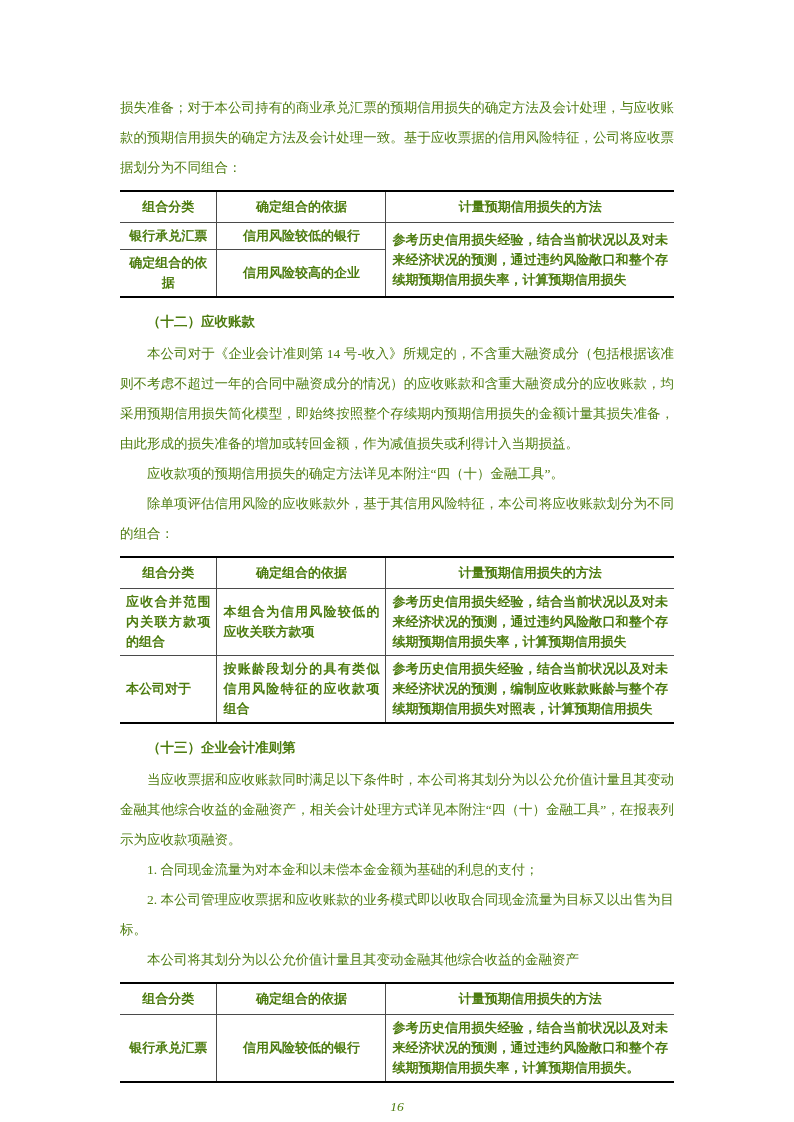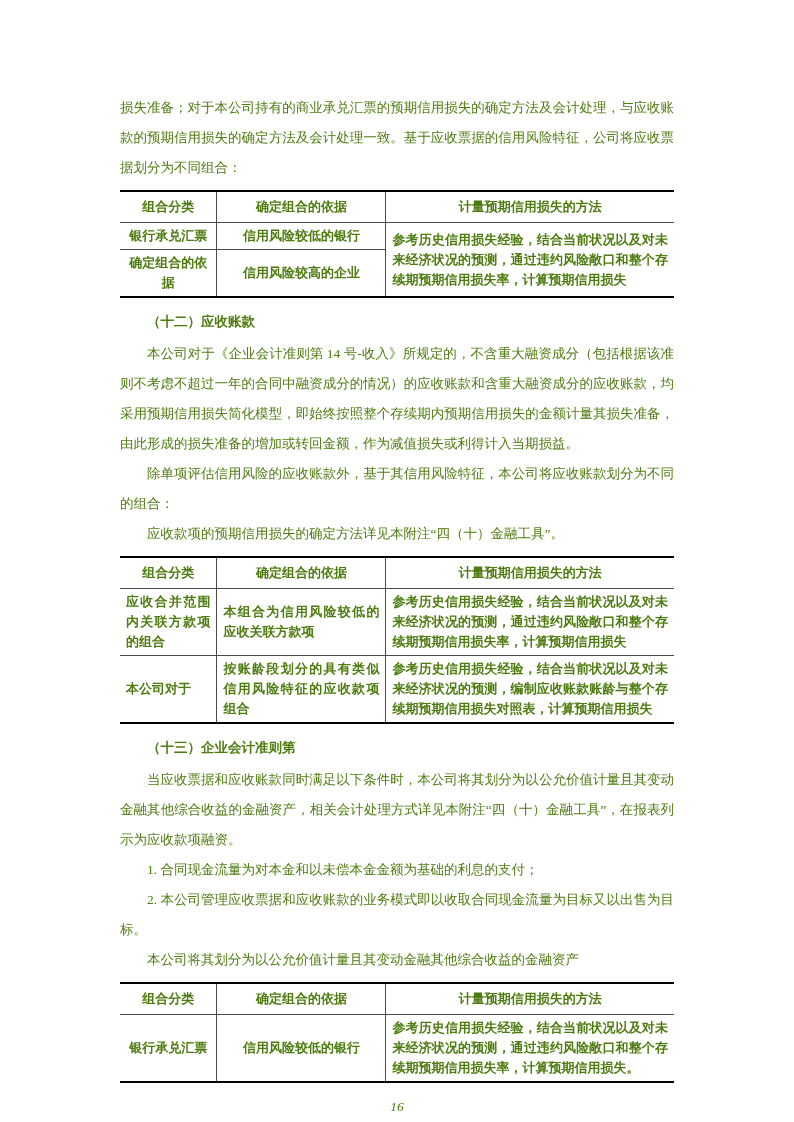--- a/index.html
+++ b/index.html
@@ -91,22 +91,22 @@
       <tr>
         <td class="center">确定组合的依据</td>
         <td class="center">信用风险较高的企业</td>
       </tr>
     </tbody>
   </table>
 
   <p class="heading">（十二）应收账款</p>
 
   <p class="body indent">本公司对于《企业会计准则第 14 号-收入》所规定的，不含重大融资成分（包括根据该准则不考虑不超过一年的合同中融资成分的情况）的应收账款和含重大融资成分的应收账款，均采用预期信用损失简化模型，即始终按照整个存续期内预期信用损失的金额计量其损失准备，由此形成的损失准备的增加或转回金额，作为减值损失或利得计入当期损益。</p>
+  <p class="body indent">应收款项的预期信用损失的确定方法详见本附注“四（十）金融工具”。</p>
   <p class="body indent">除单项评估信用风险的应收账款外，基于其信用风险特征，本公司将应收账款划分为不同的组合：</p>
-  <p class="body indent">应收款项的预期信用损失的确定方法详见本附注“四（十）金融工具”。</p>
 
   <table class="doc-table">
     <colgroup>
       <col class="col-category">
         <col class="col-basis">
         <col class="col-method">
     </colgroup>
     <thead>
       <tr>
         <th>组合分类</th>

